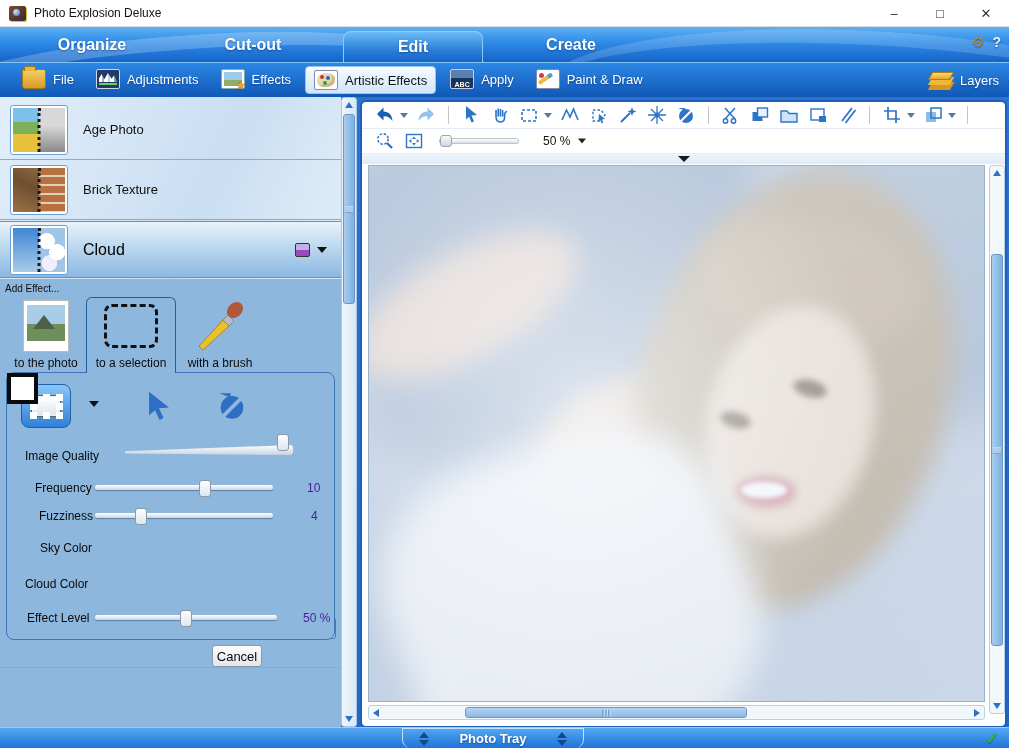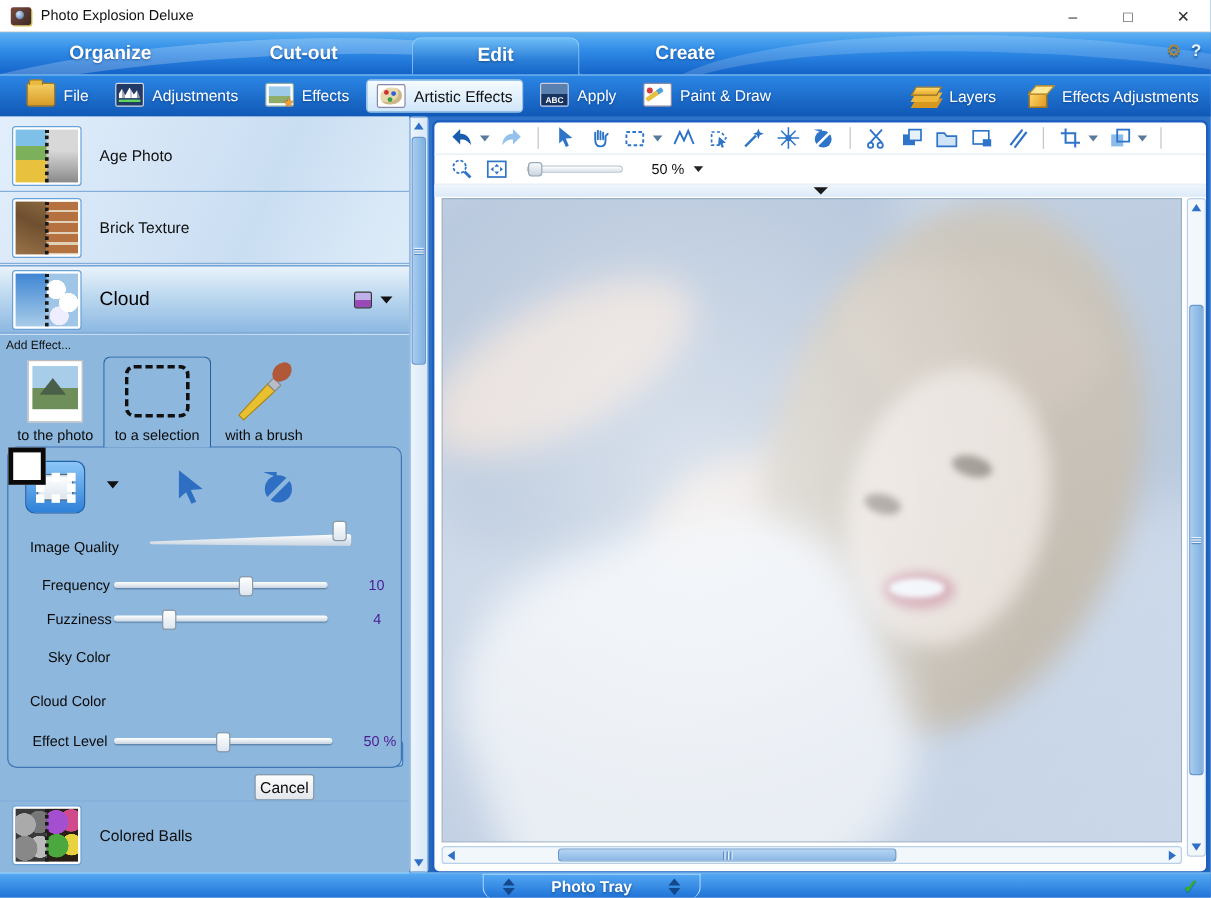--- a/index.html
+++ b/index.html
@@ -269,24 +269,20 @@
     <div class="tbtn">
       <span class="micon i-pencil"></span>
       <span class="tlabel">Paint &amp; Draw</span>
     </div>
   </div>
   <div class="tgroup right">
     <div class="tbtn">
       <span class="micon i-layers"></span>
       <span class="tlabel">Layers</span>
     </div>
-    <div class="tbtn">
-      <span class="micon i-cube"></span>
-      <span class="tlabel">Effects Adjustments</span>
-    </div>
   </div>
 </div>
 
 <div class="leftpanel">
 
   <div class="erow" style="top:3px;height:59px">
     <div class="thumb">
       <div class="half th-age-l"></div>
         <div class="half th-age-r"></div>
         <div class="dots"></div>
@@ -381,28 +377,20 @@
     <div class="track" style="left:88px;top:242px;width:182px">
       <div class="sthumb" style="left:50%"></div>
     </div>
     <span class="sval" style="left:296px;top:238px">50 %</span>
   </div>
 
   <div class="btn cancel">Cancel</div>
   <div class="btn apply">Apply</div>
 
   <div class="sep" style="top:570px"></div>
-  <div class="erow" style="top:571px;height:56px">
-    <div class="thumb">
-      <div class="half th-balls-l"></div>
-        <div class="half th-balls-r"></div>
-        <div class="dots"></div>
-    </div>
-    <span class="elabel">Colored Balls</span>
-  </div>
 </div>
 
 <div class="vscroll" style="left:341px;top:97px;height:630px">
   <div class="varrow" style="top:0">
       <span class="tri-up"></span>
     </div>
   <div class="vthumb" style="top:16px;height:190px">
     <div class="grips">
         <i></i>
         <i></i>

